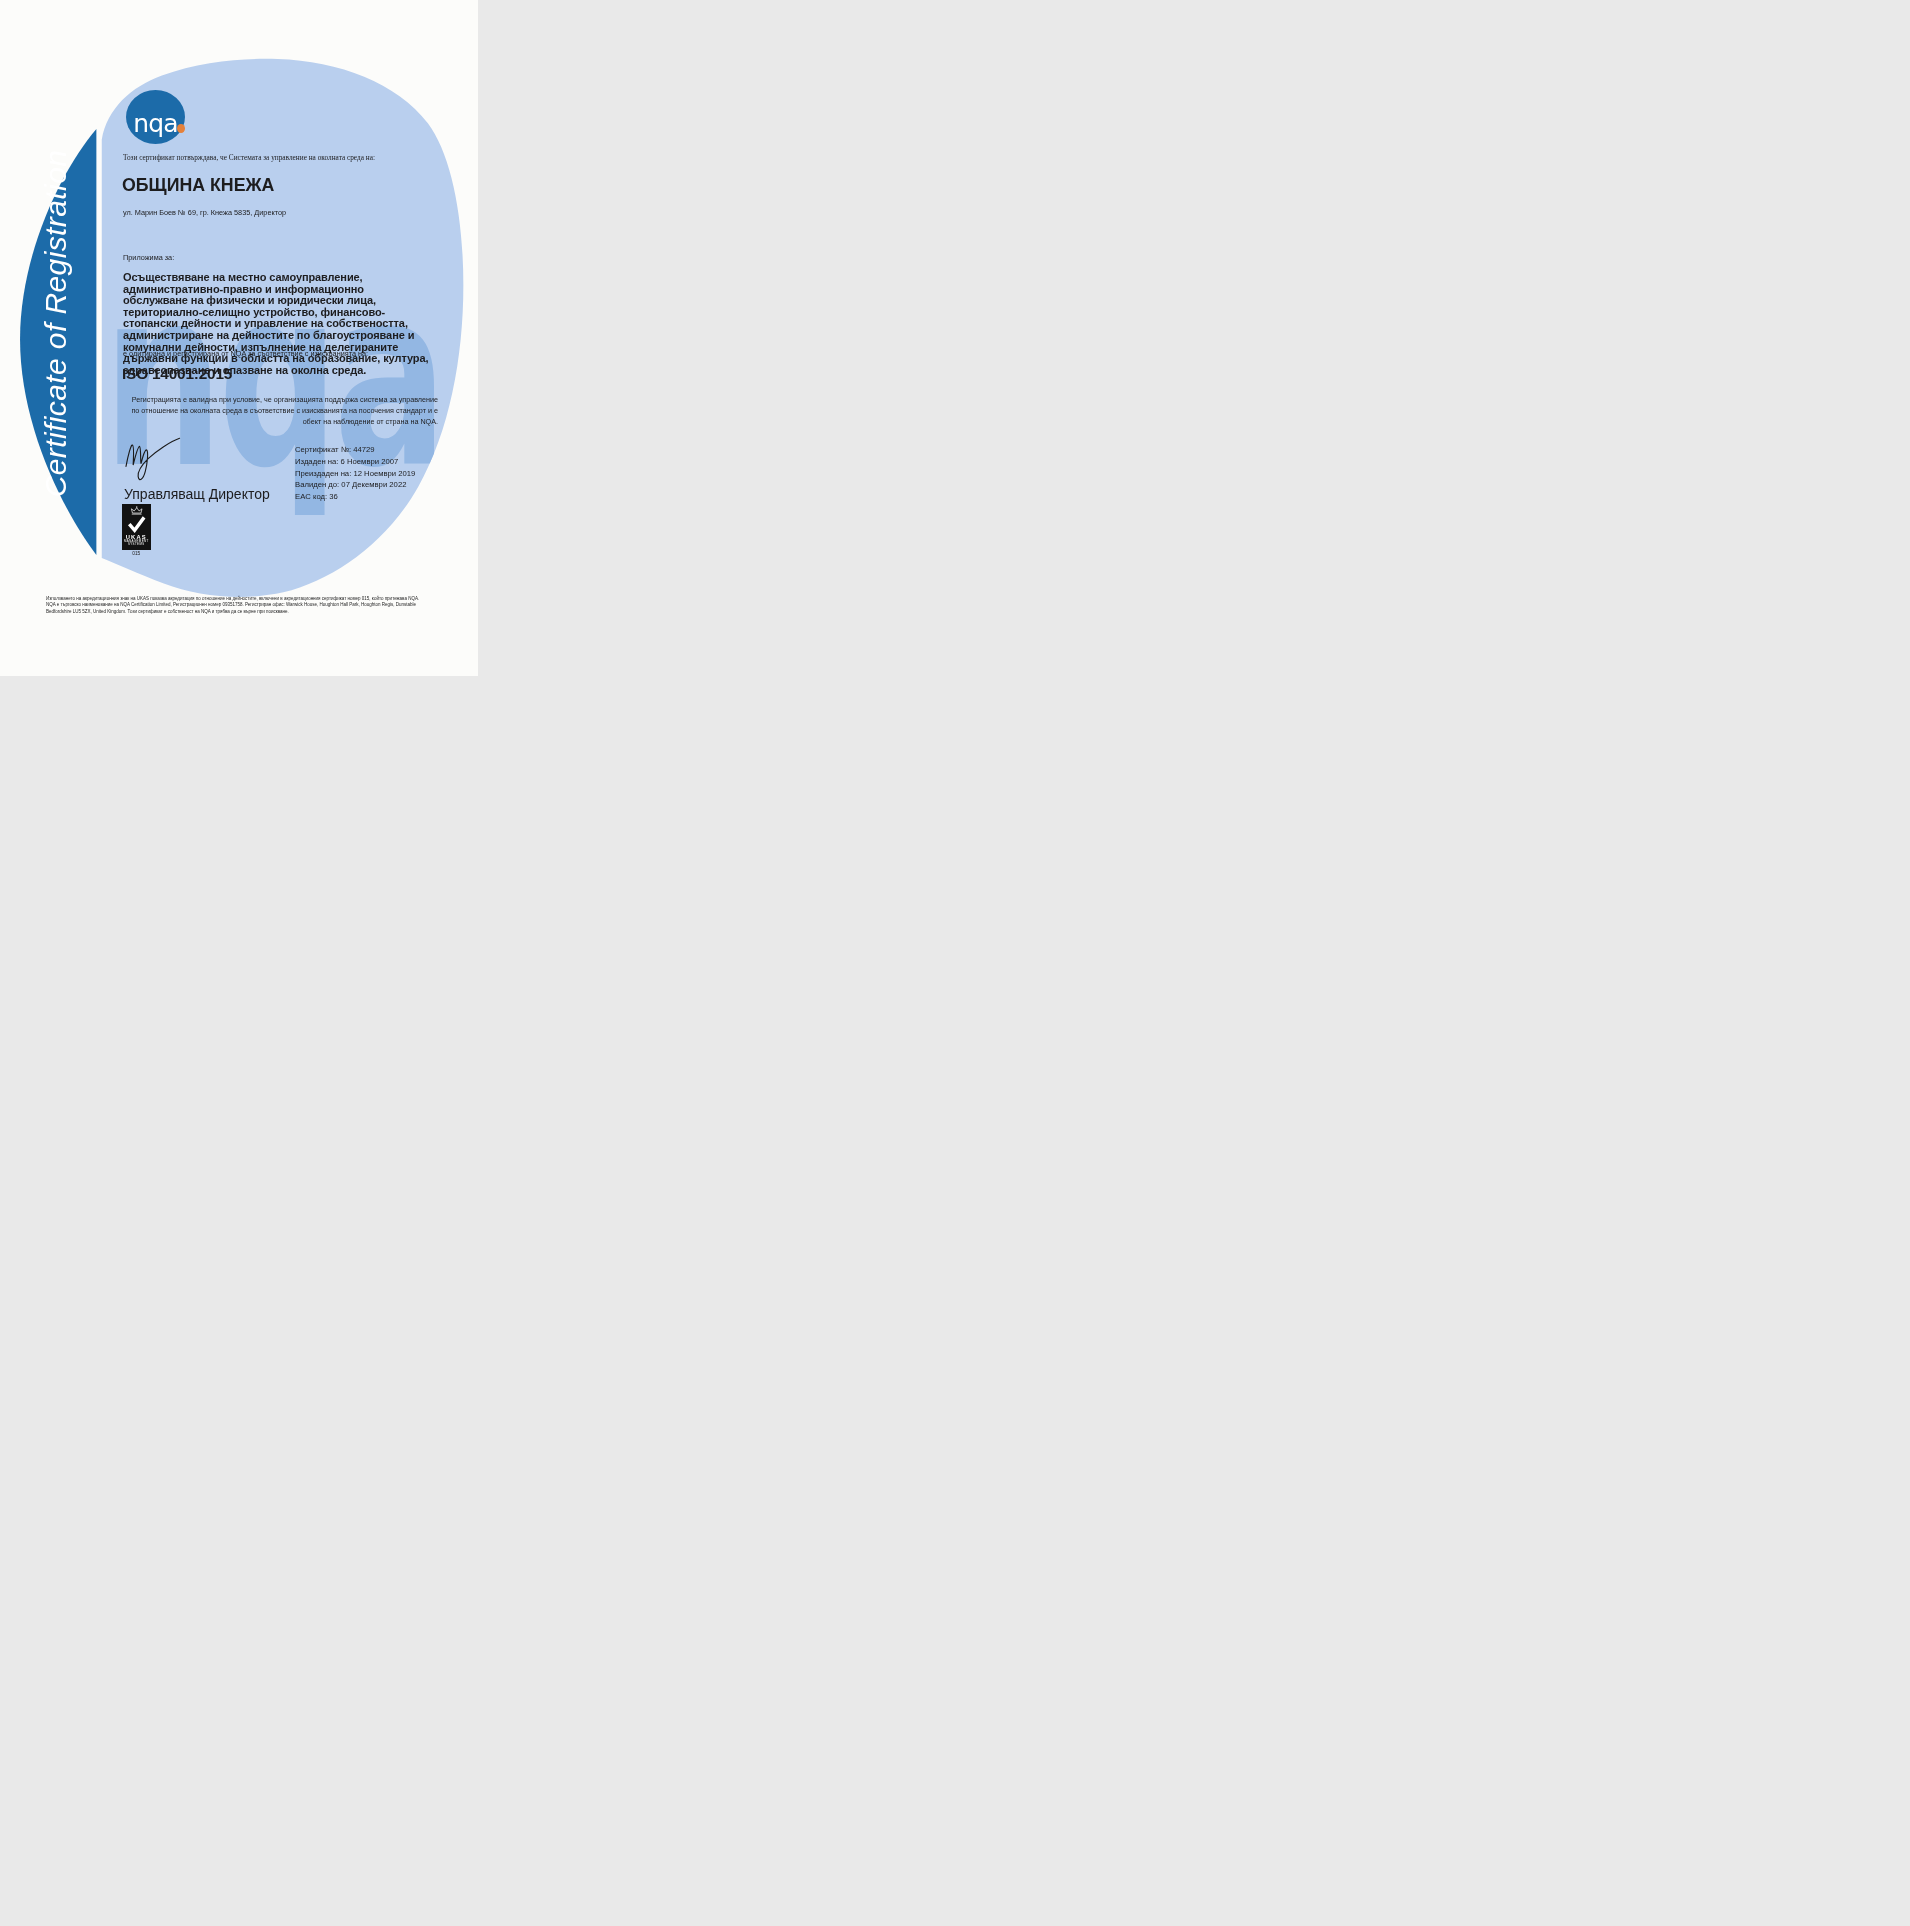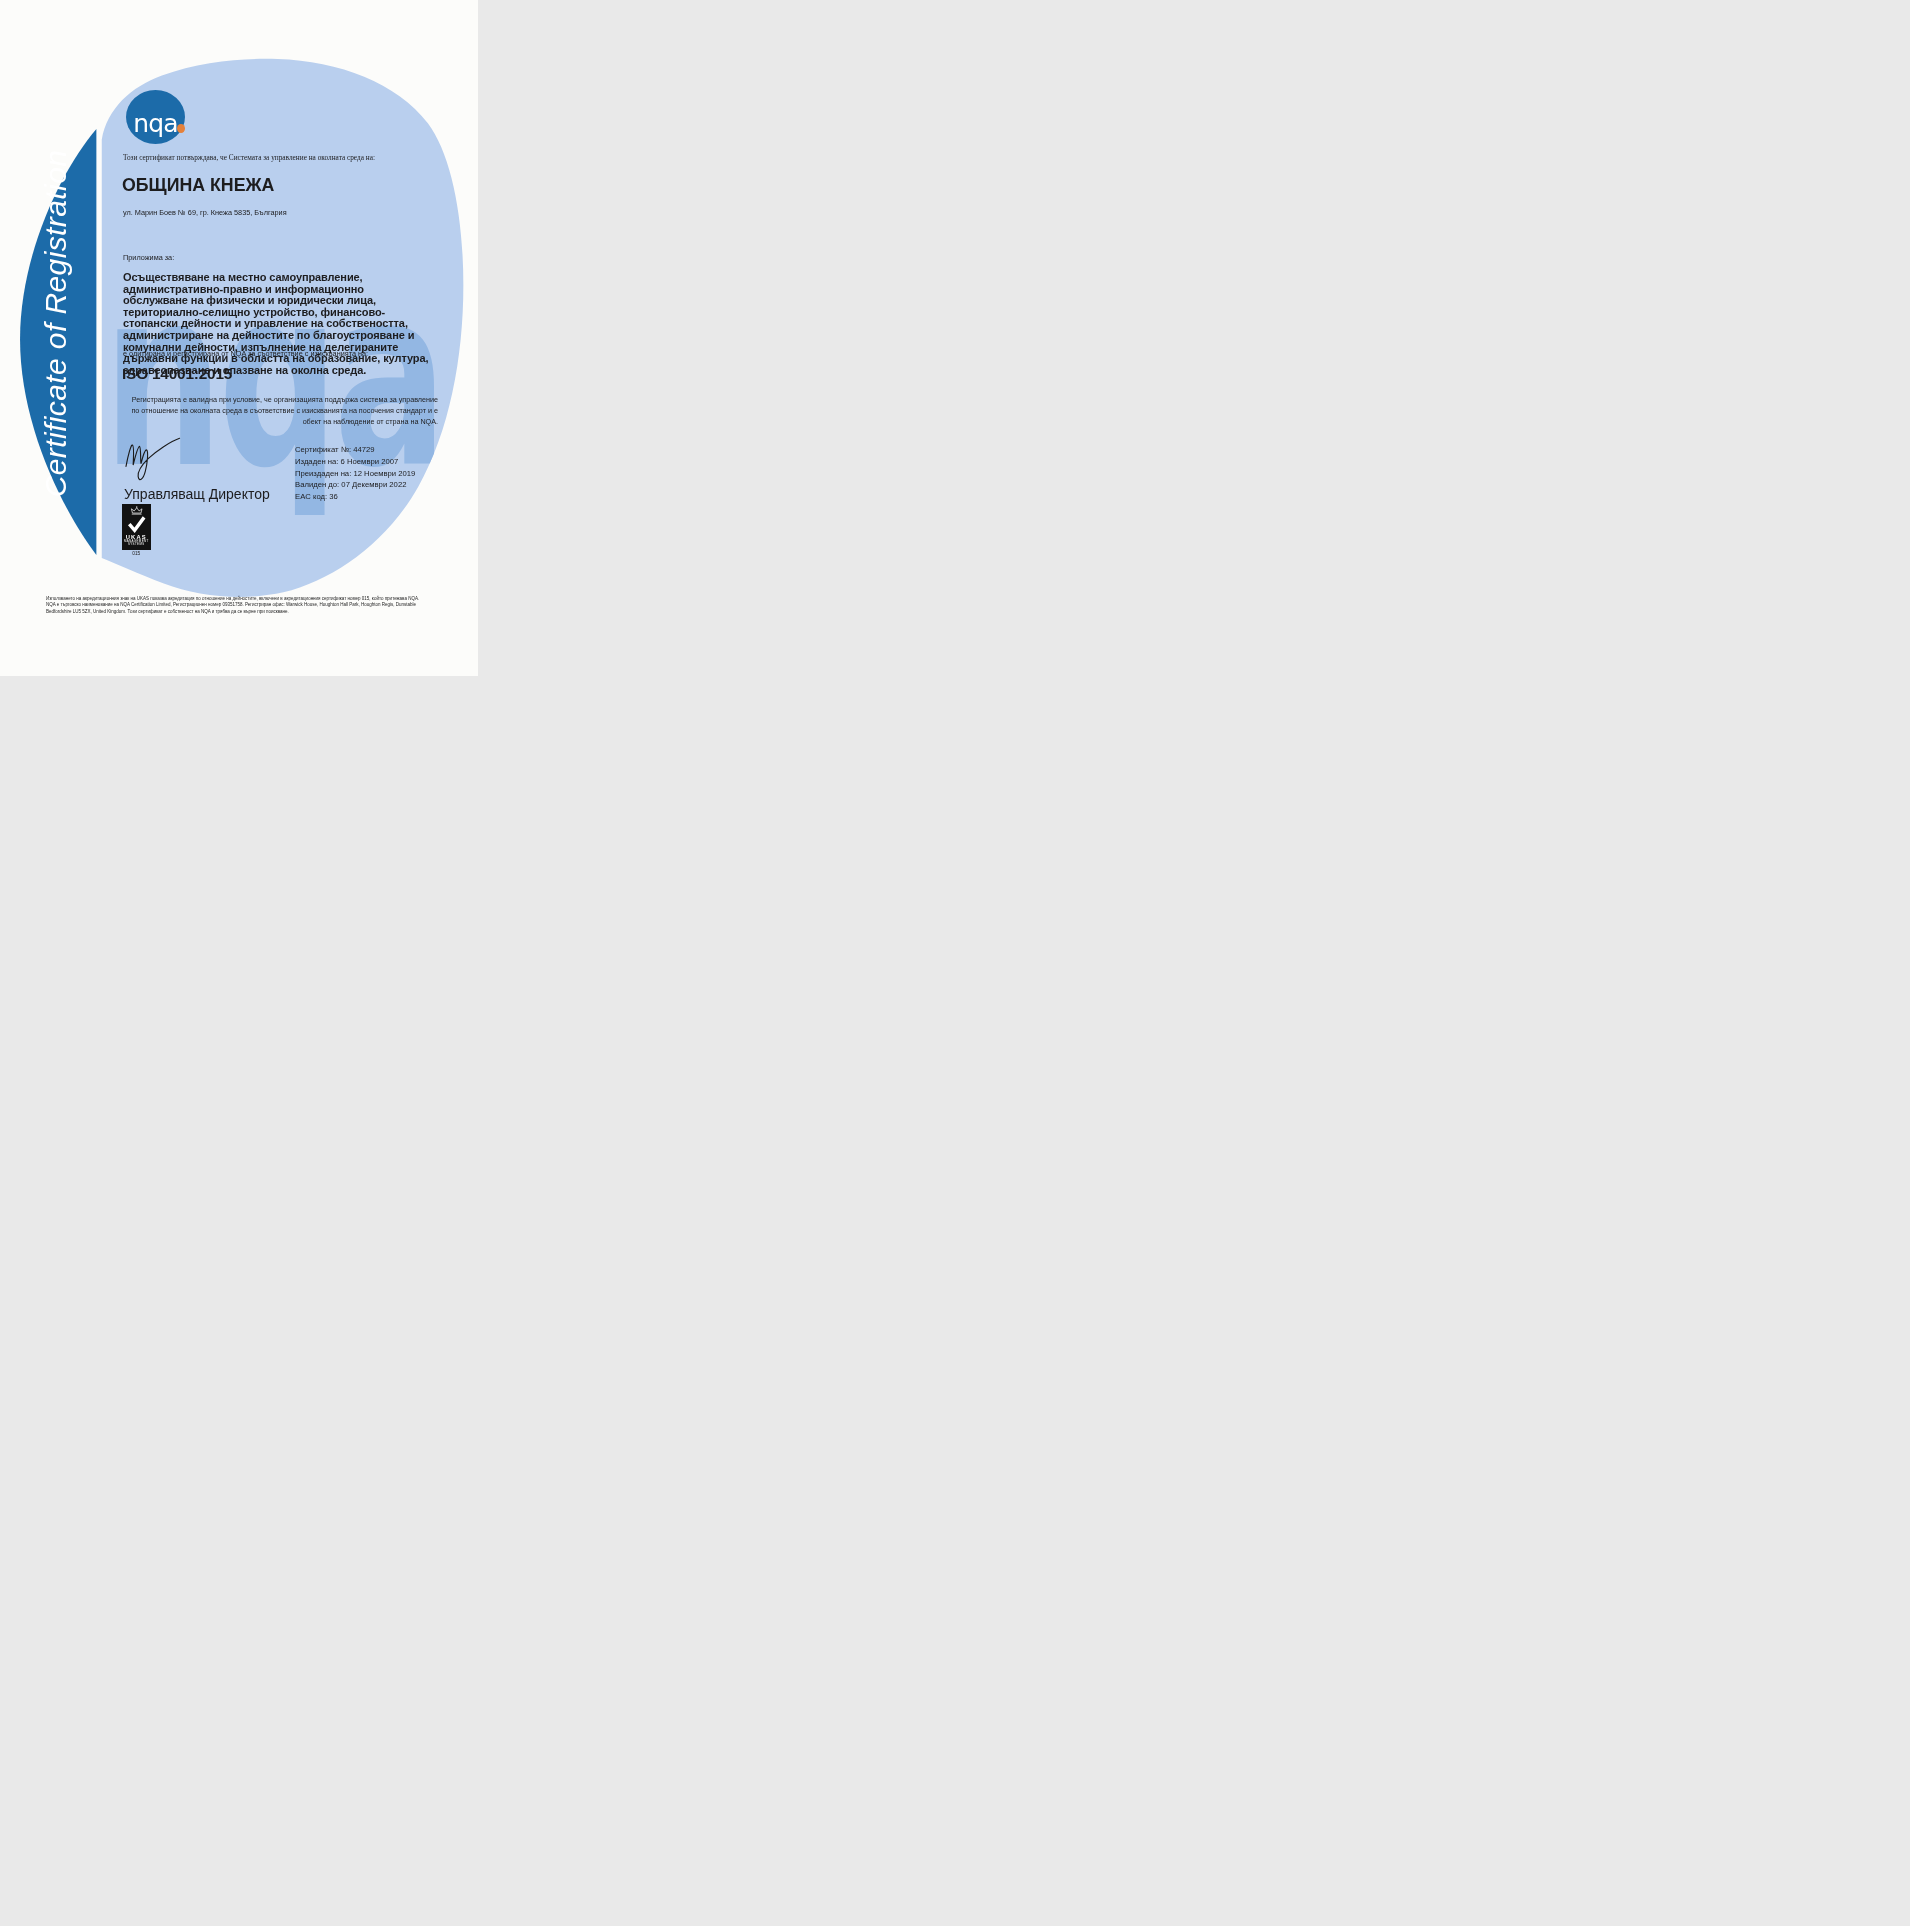--- a/index.html
+++ b/index.html
@@ -60,21 +60,21 @@
   <div class="abs band-text">Certificate of Registration</div>
 
   <div class="abs logo-circle">
     <span class="logo-text">nqa</span>
   </div>
   <div class="abs logo-dot"></div>
 
   <div class="abs txt intro">Този сертификат потвърждава, че Системата за управление на околната среда на:</div>
 
   <div class="abs txt org-name">ОБЩИНА КНЕЖА</div>
-  <div class="abs txt address">ул. Марин Боев № 69, гр. Кнежа 5835, България</div>
+  <div class="abs txt address">ул. Марин Боев № 69, гр. Кнежа 5835, Директор</div>
 
   <div class="abs txt applicable">Приложима за:</div>
   <div class="abs txt scope">Осъществяване на местно самоуправление, административно-правно и информационно обслужване на физически и юридически лица, териториално-селищно устройство, финансово-стопански дейности и управление на собствеността, администриране на дейностите по благоустрояване и комунални дейности, изпълнение на делегираните държавни функции в областта на образование, култура, здравеопазване и опазване на околна среда.</div>
 
   <div class="abs txt audited">е одитирана и регистрирана от NQA за съответствие с изискванията на:</div>
   <div class="abs txt standard">ISO 14001:2015</div>
 
   <div class="abs txt validity">Регистрацията е валидна при условие, че организацията поддържа система за управление по отношение на околната среда в съответствие с изискванията на посочения стандарт и е обект на наблюдение от страна на NQA.</div>
 
   <svg class="abs signature" viewBox="0 0 170 140">

